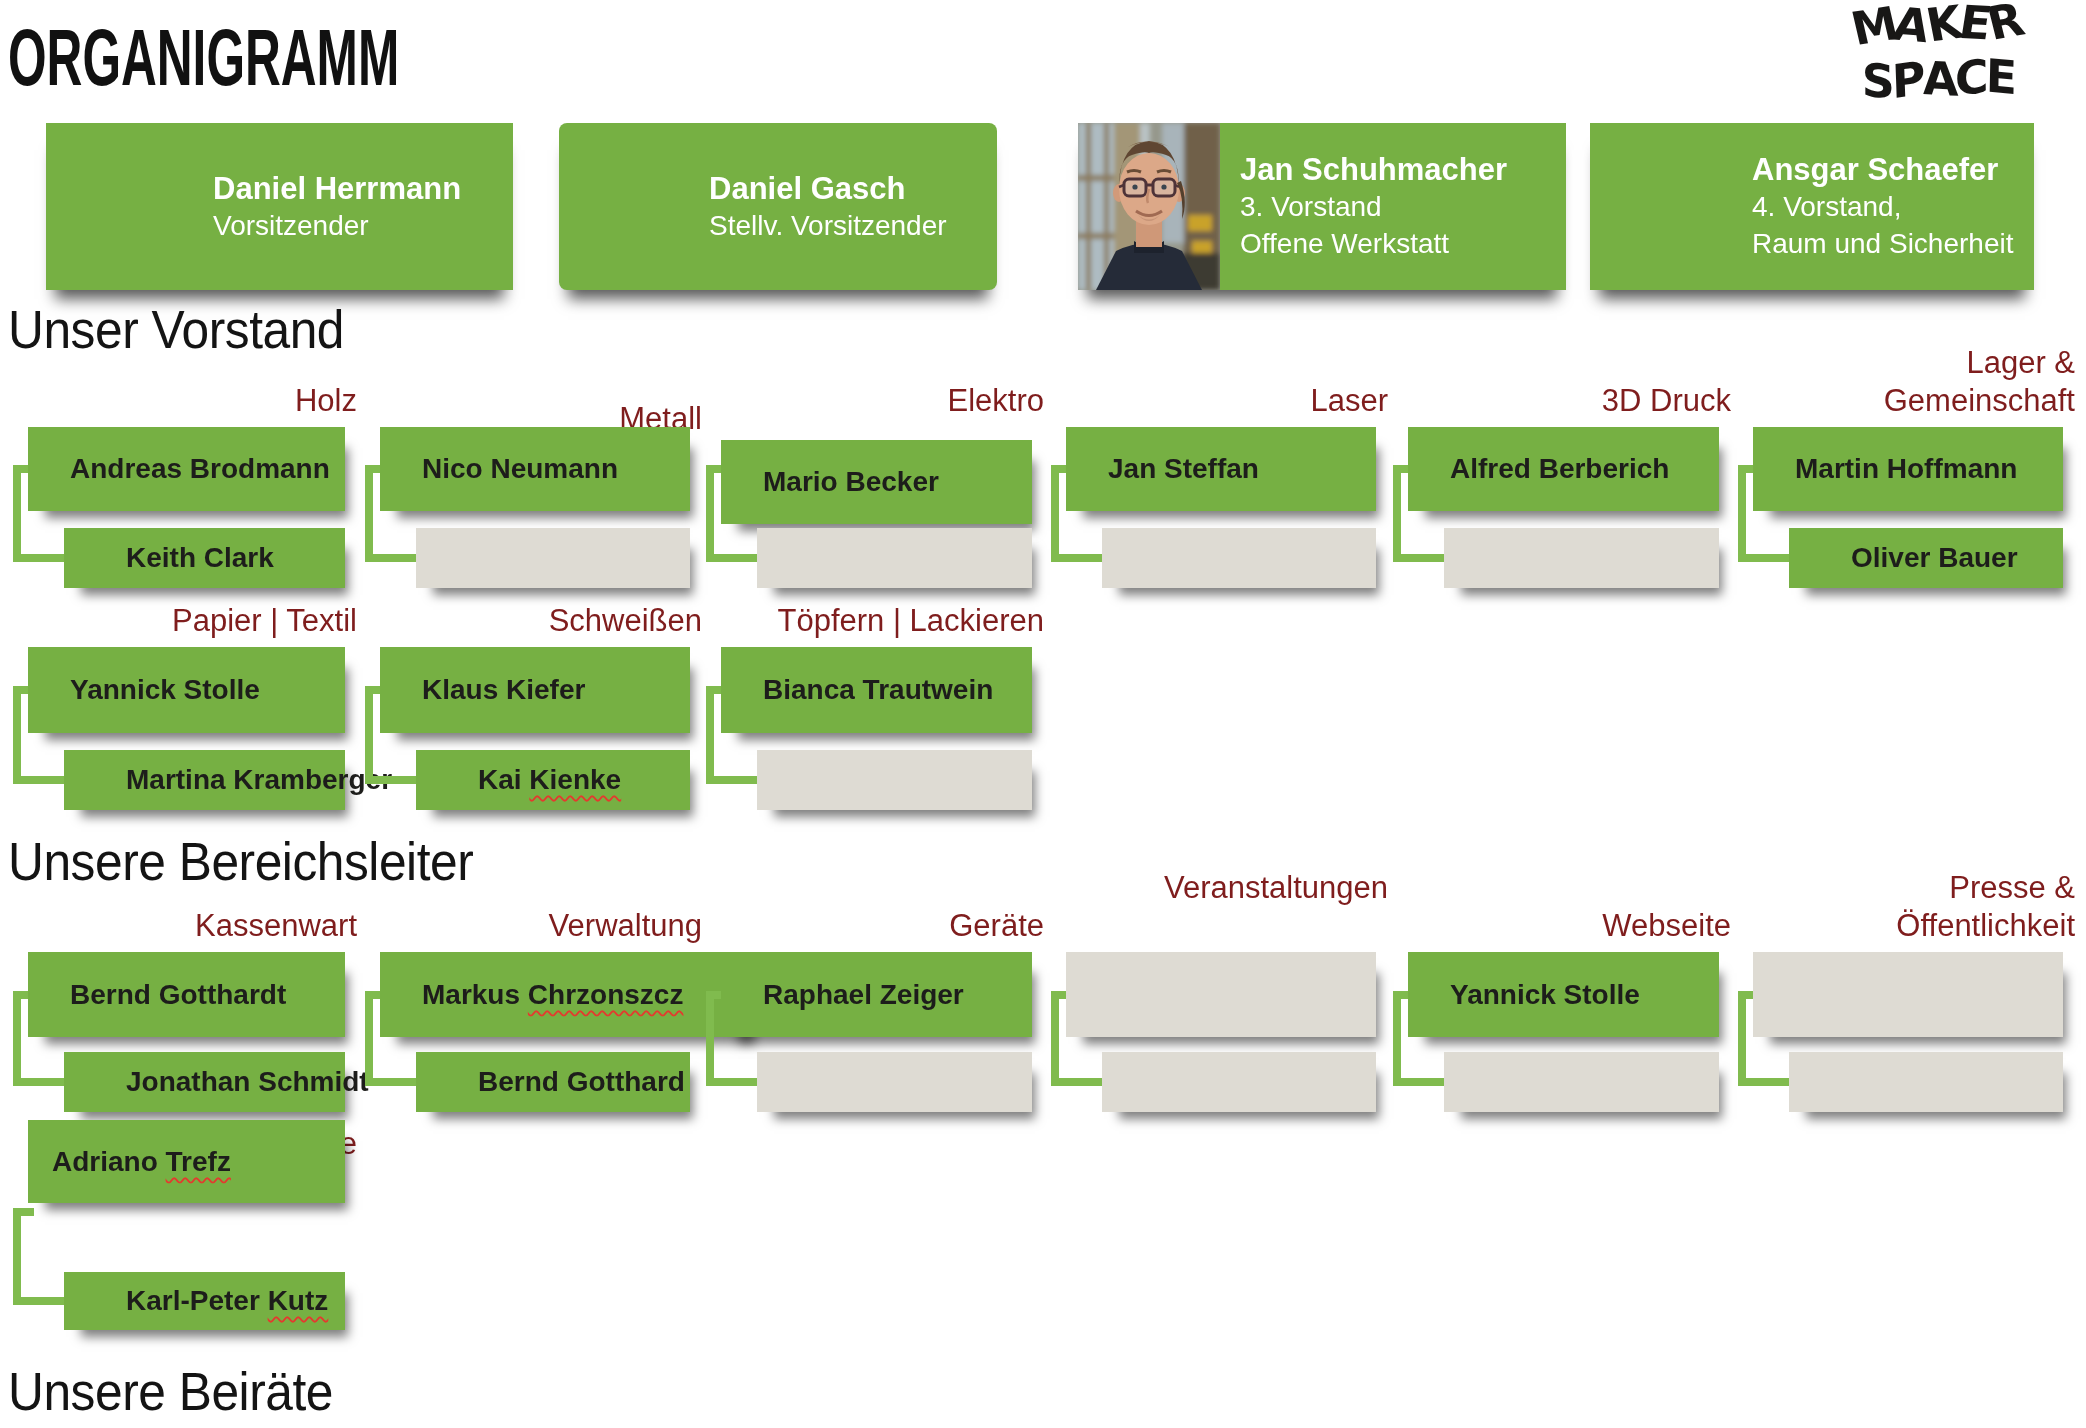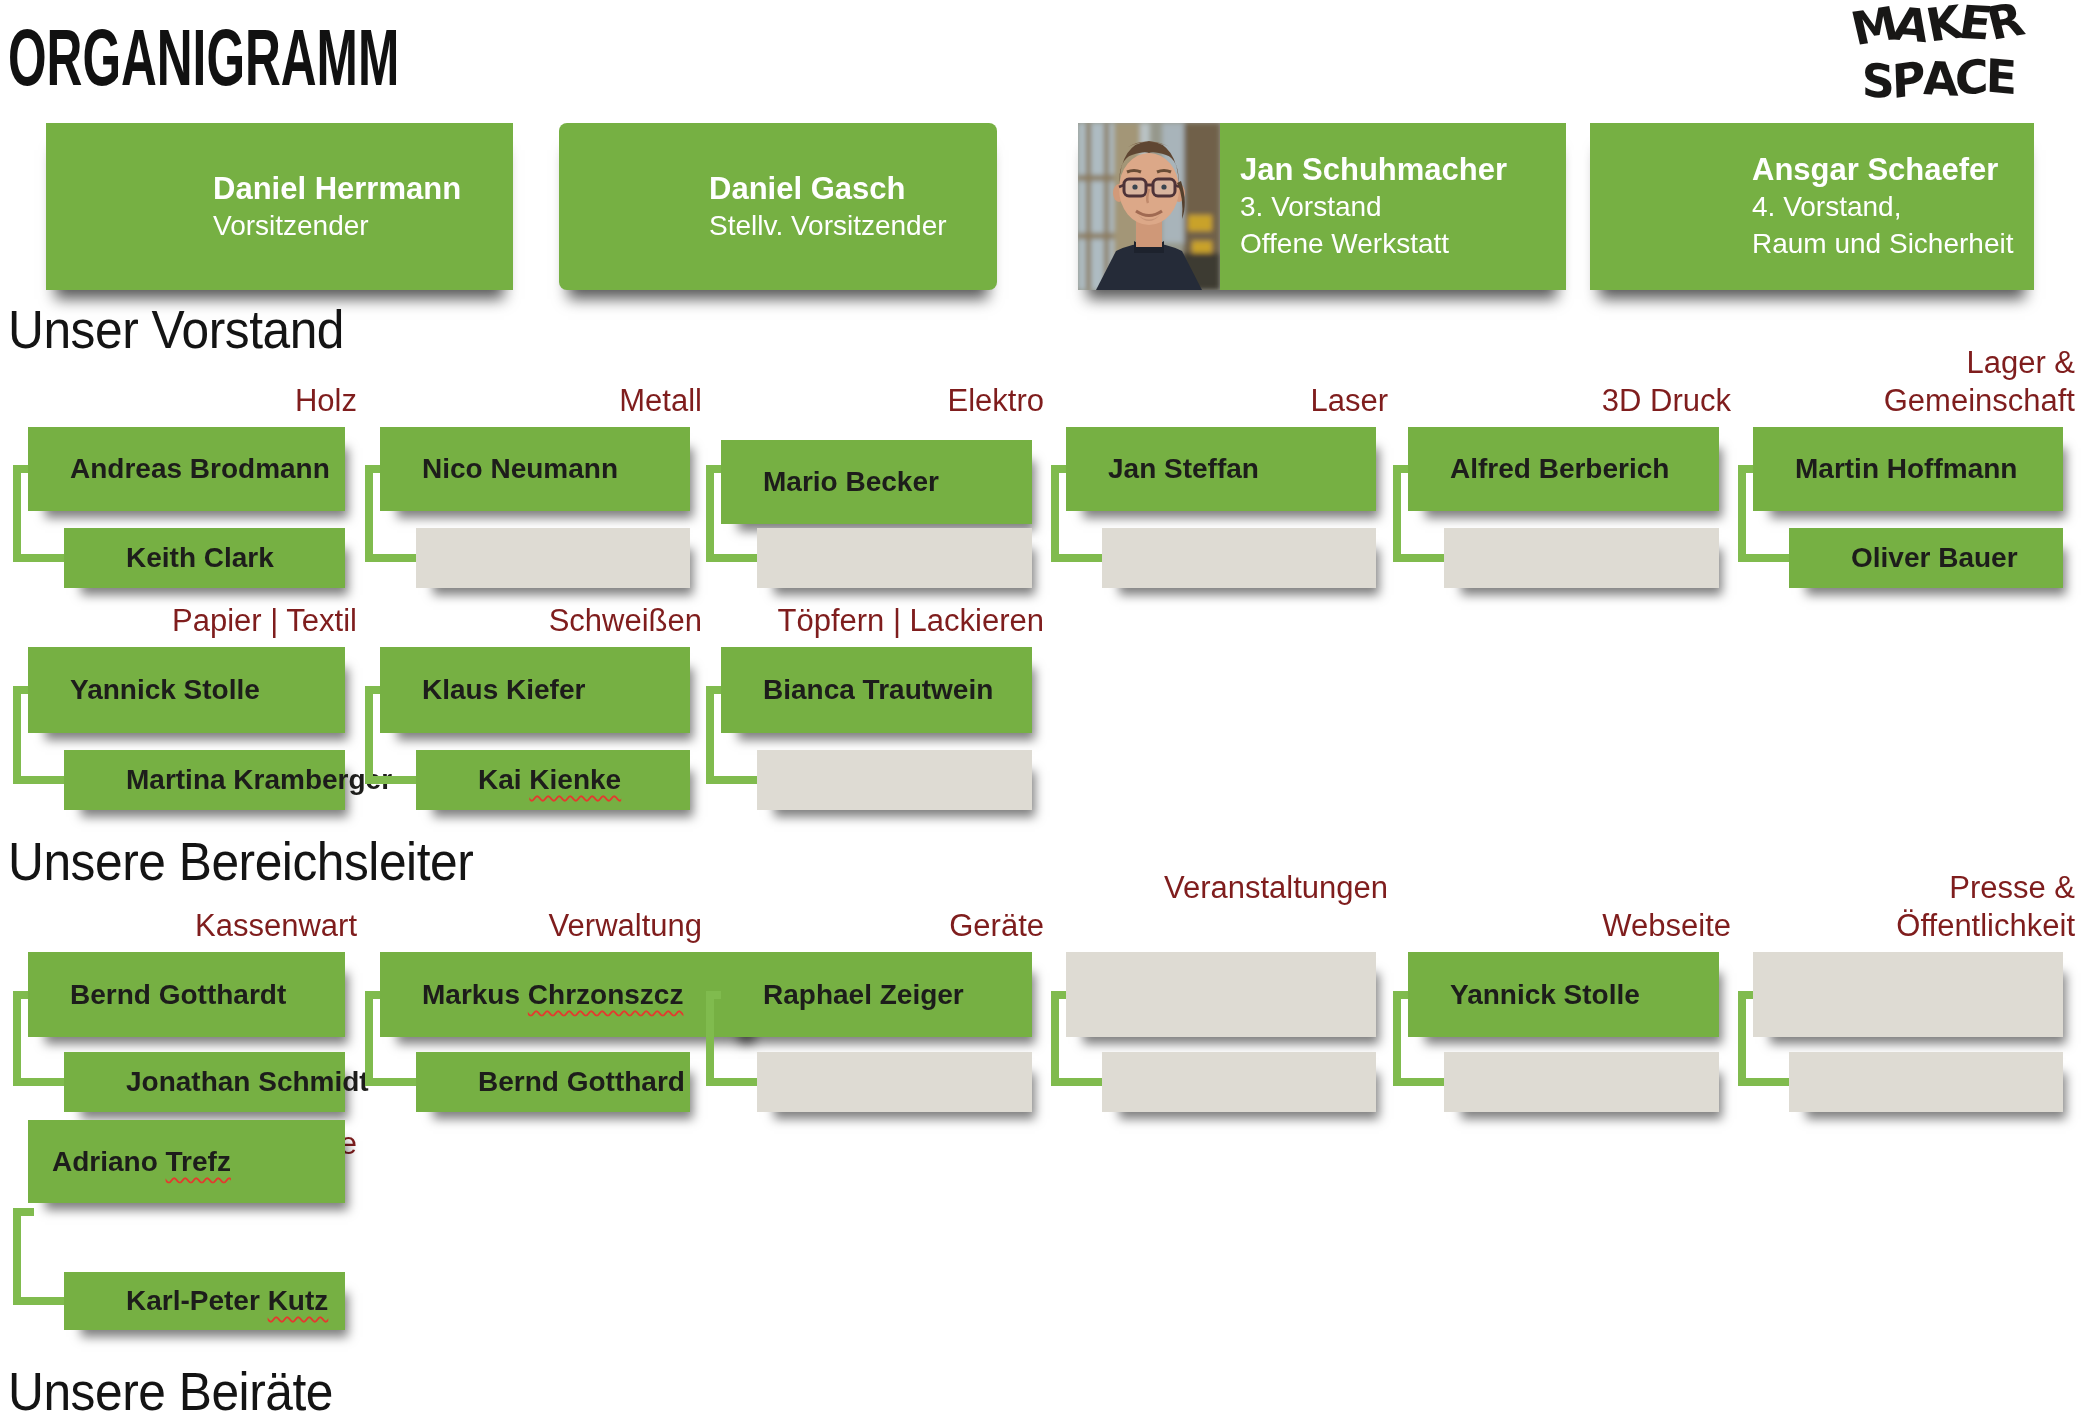--- a/index.html
+++ b/index.html
@@ -146,21 +146,21 @@
         <div class="connector-part abs" style="left: 13px; top: 465px; width: 21px; height: 8px;"></div>
         <div class="connector-part abs" style="left: 13px; top: 554px; width: 59px; height: 8px;"></div>
         <div class="member-box abs" style="left: 28px; top: 427px; width: 317px; height: 84px; padding-left: 42px;">
           <div class="member-name">Andreas Brodmann</div>
         </div>
         <div class="member-box abs" style="left: 64px; top: 528px; width: 281px; height: 60px; padding-left: 62px;">
           <div class="member-name">Keith Clark</div>
         </div>
       </div>
       <div>
-        <div class="group-label abs" style="left: 240px; width: 462px; top: 382px;">
+        <div class="group-label abs" style="left: 240px; width: 462px; top: 400px;">
           <div>Metall</div>
         </div>
         <div class="connector-part abs" style="left: 365px; top: 465px; width: 8px; height: 97px; border-bottom-left-radius: 6px;"></div>
         <div class="connector-part abs" style="left: 365px; top: 465px; width: 21px; height: 8px;"></div>
         <div class="connector-part abs" style="left: 365px; top: 554px; width: 59px; height: 8px;"></div>
         <div class="member-box abs" style="left: 380px; top: 427px; width: 310px; height: 84px; padding-left: 42px;">
           <div class="member-name">Nico Neumann</div>
         </div>
         <div class="member-box abs empty" style="left: 416px; top: 528px; width: 274px; height: 60px; padding-left: 62px;"></div>
       </div>

